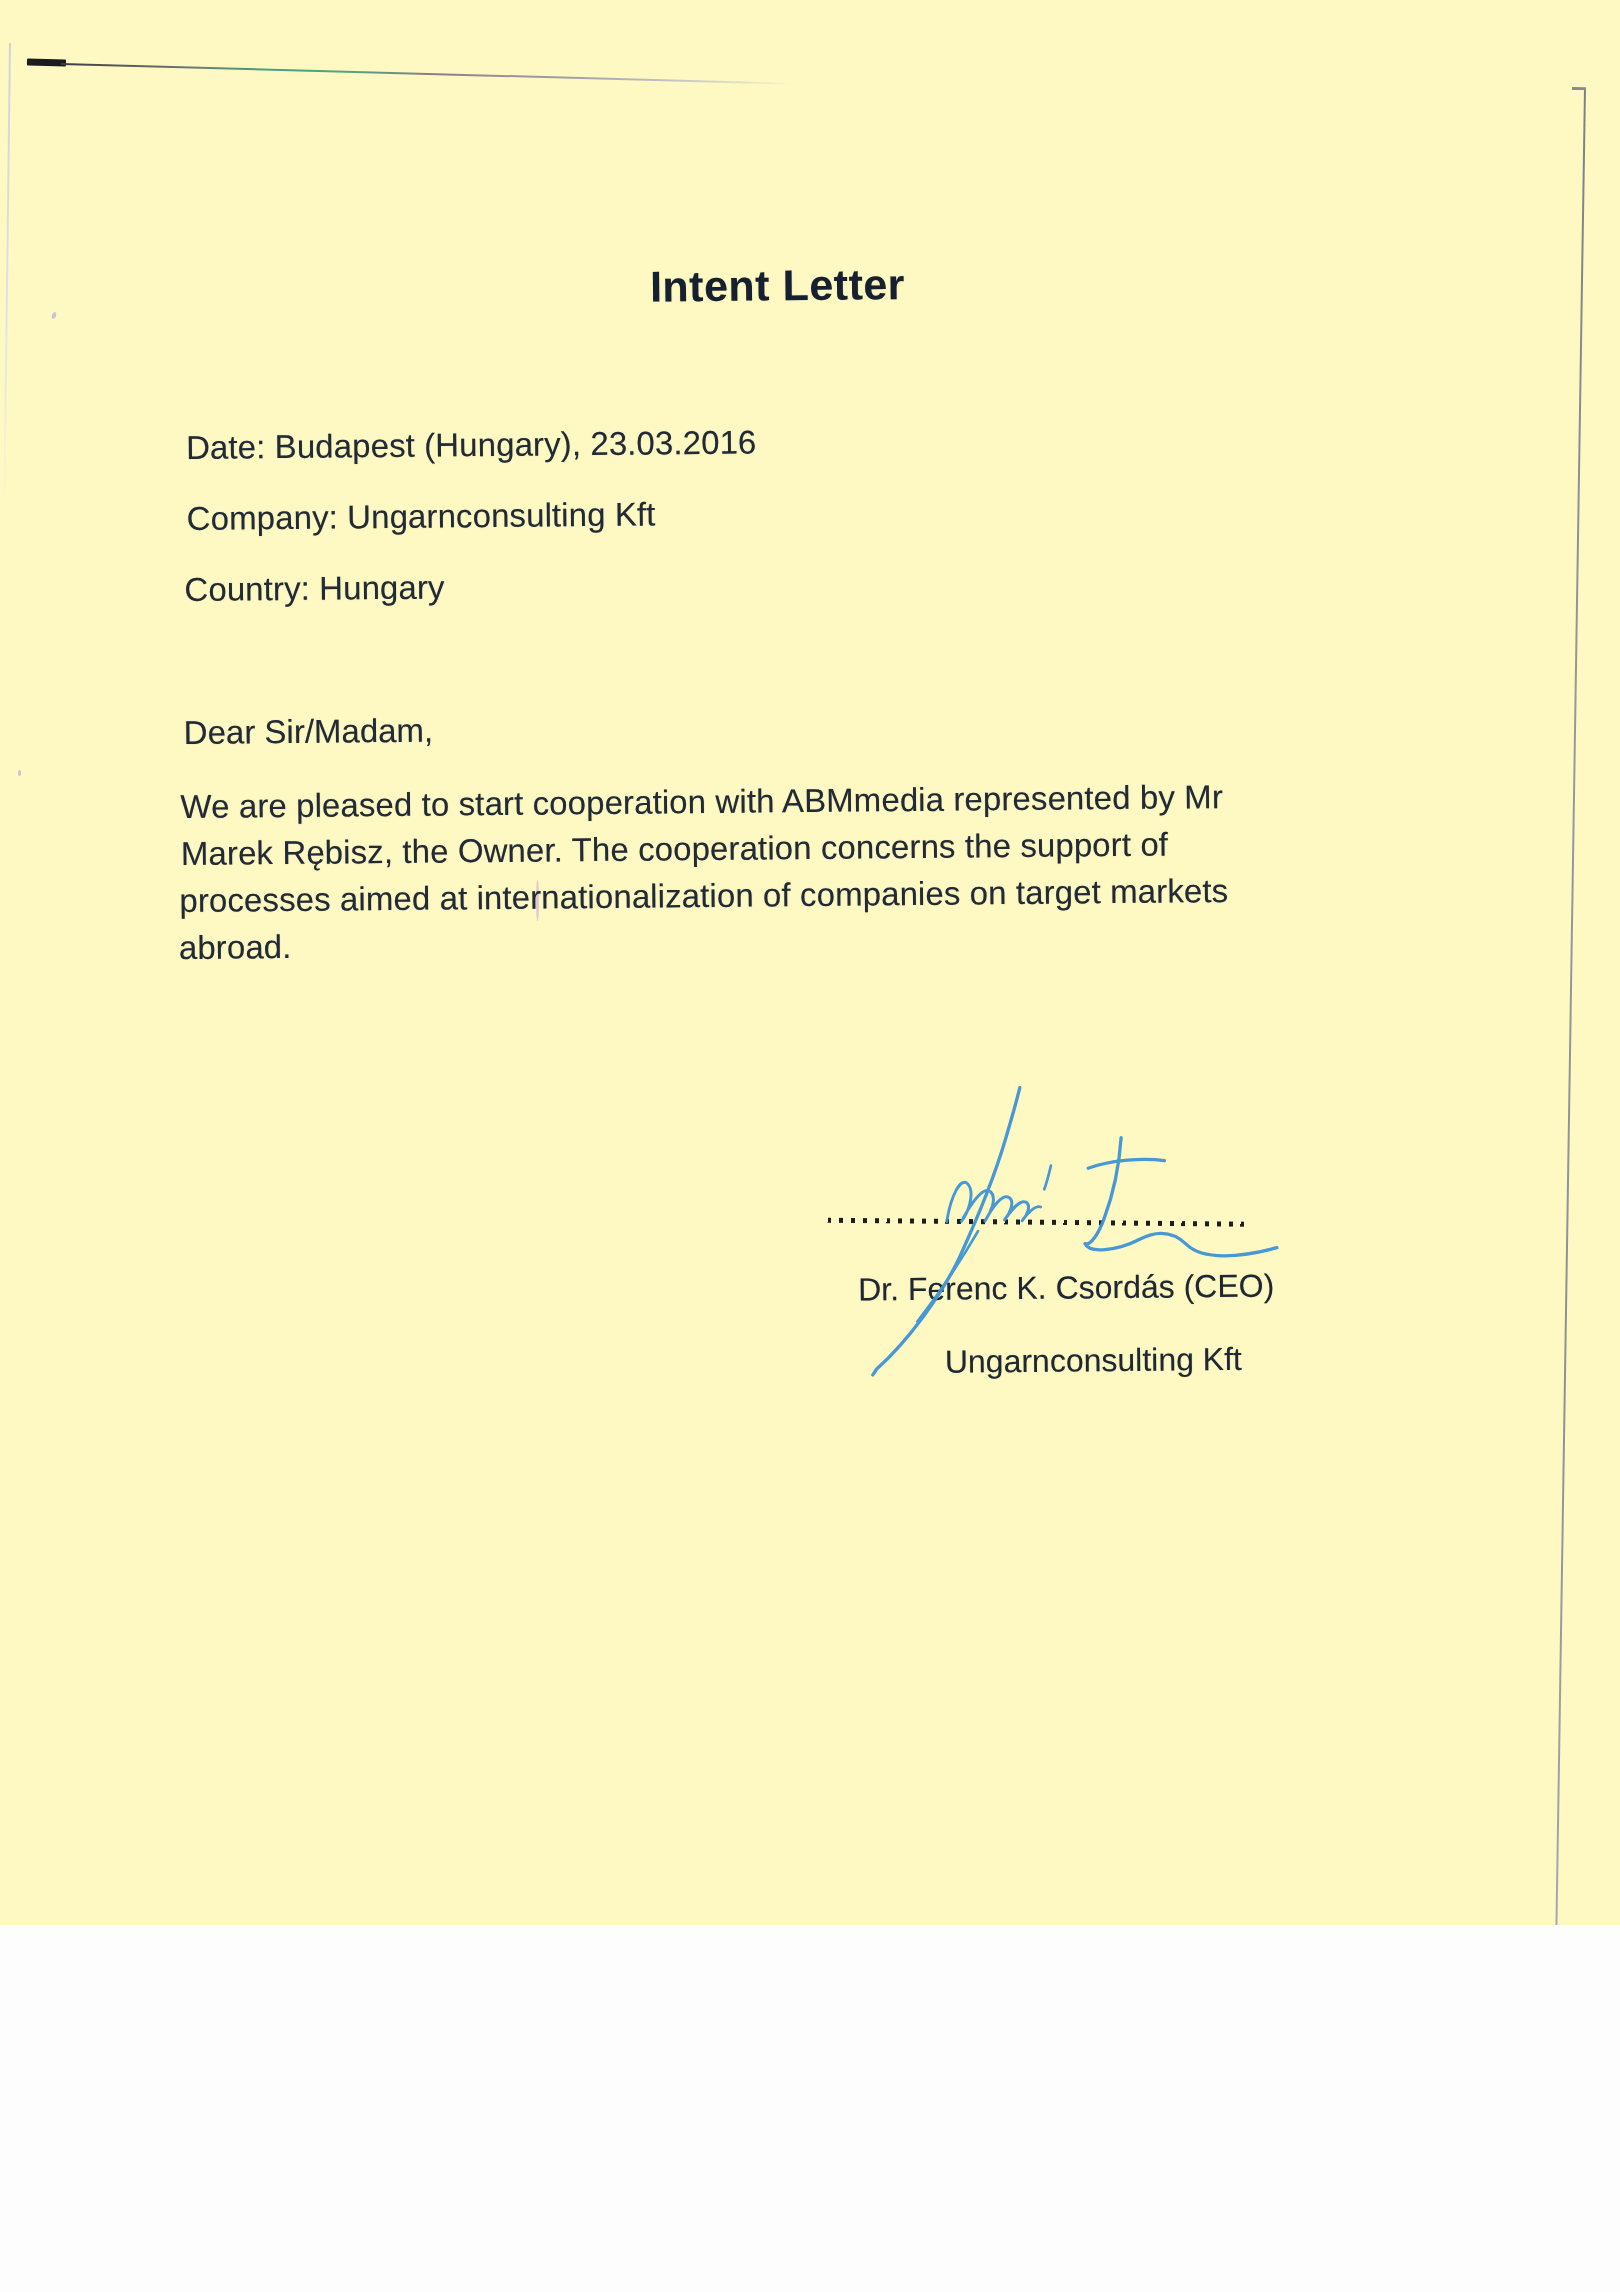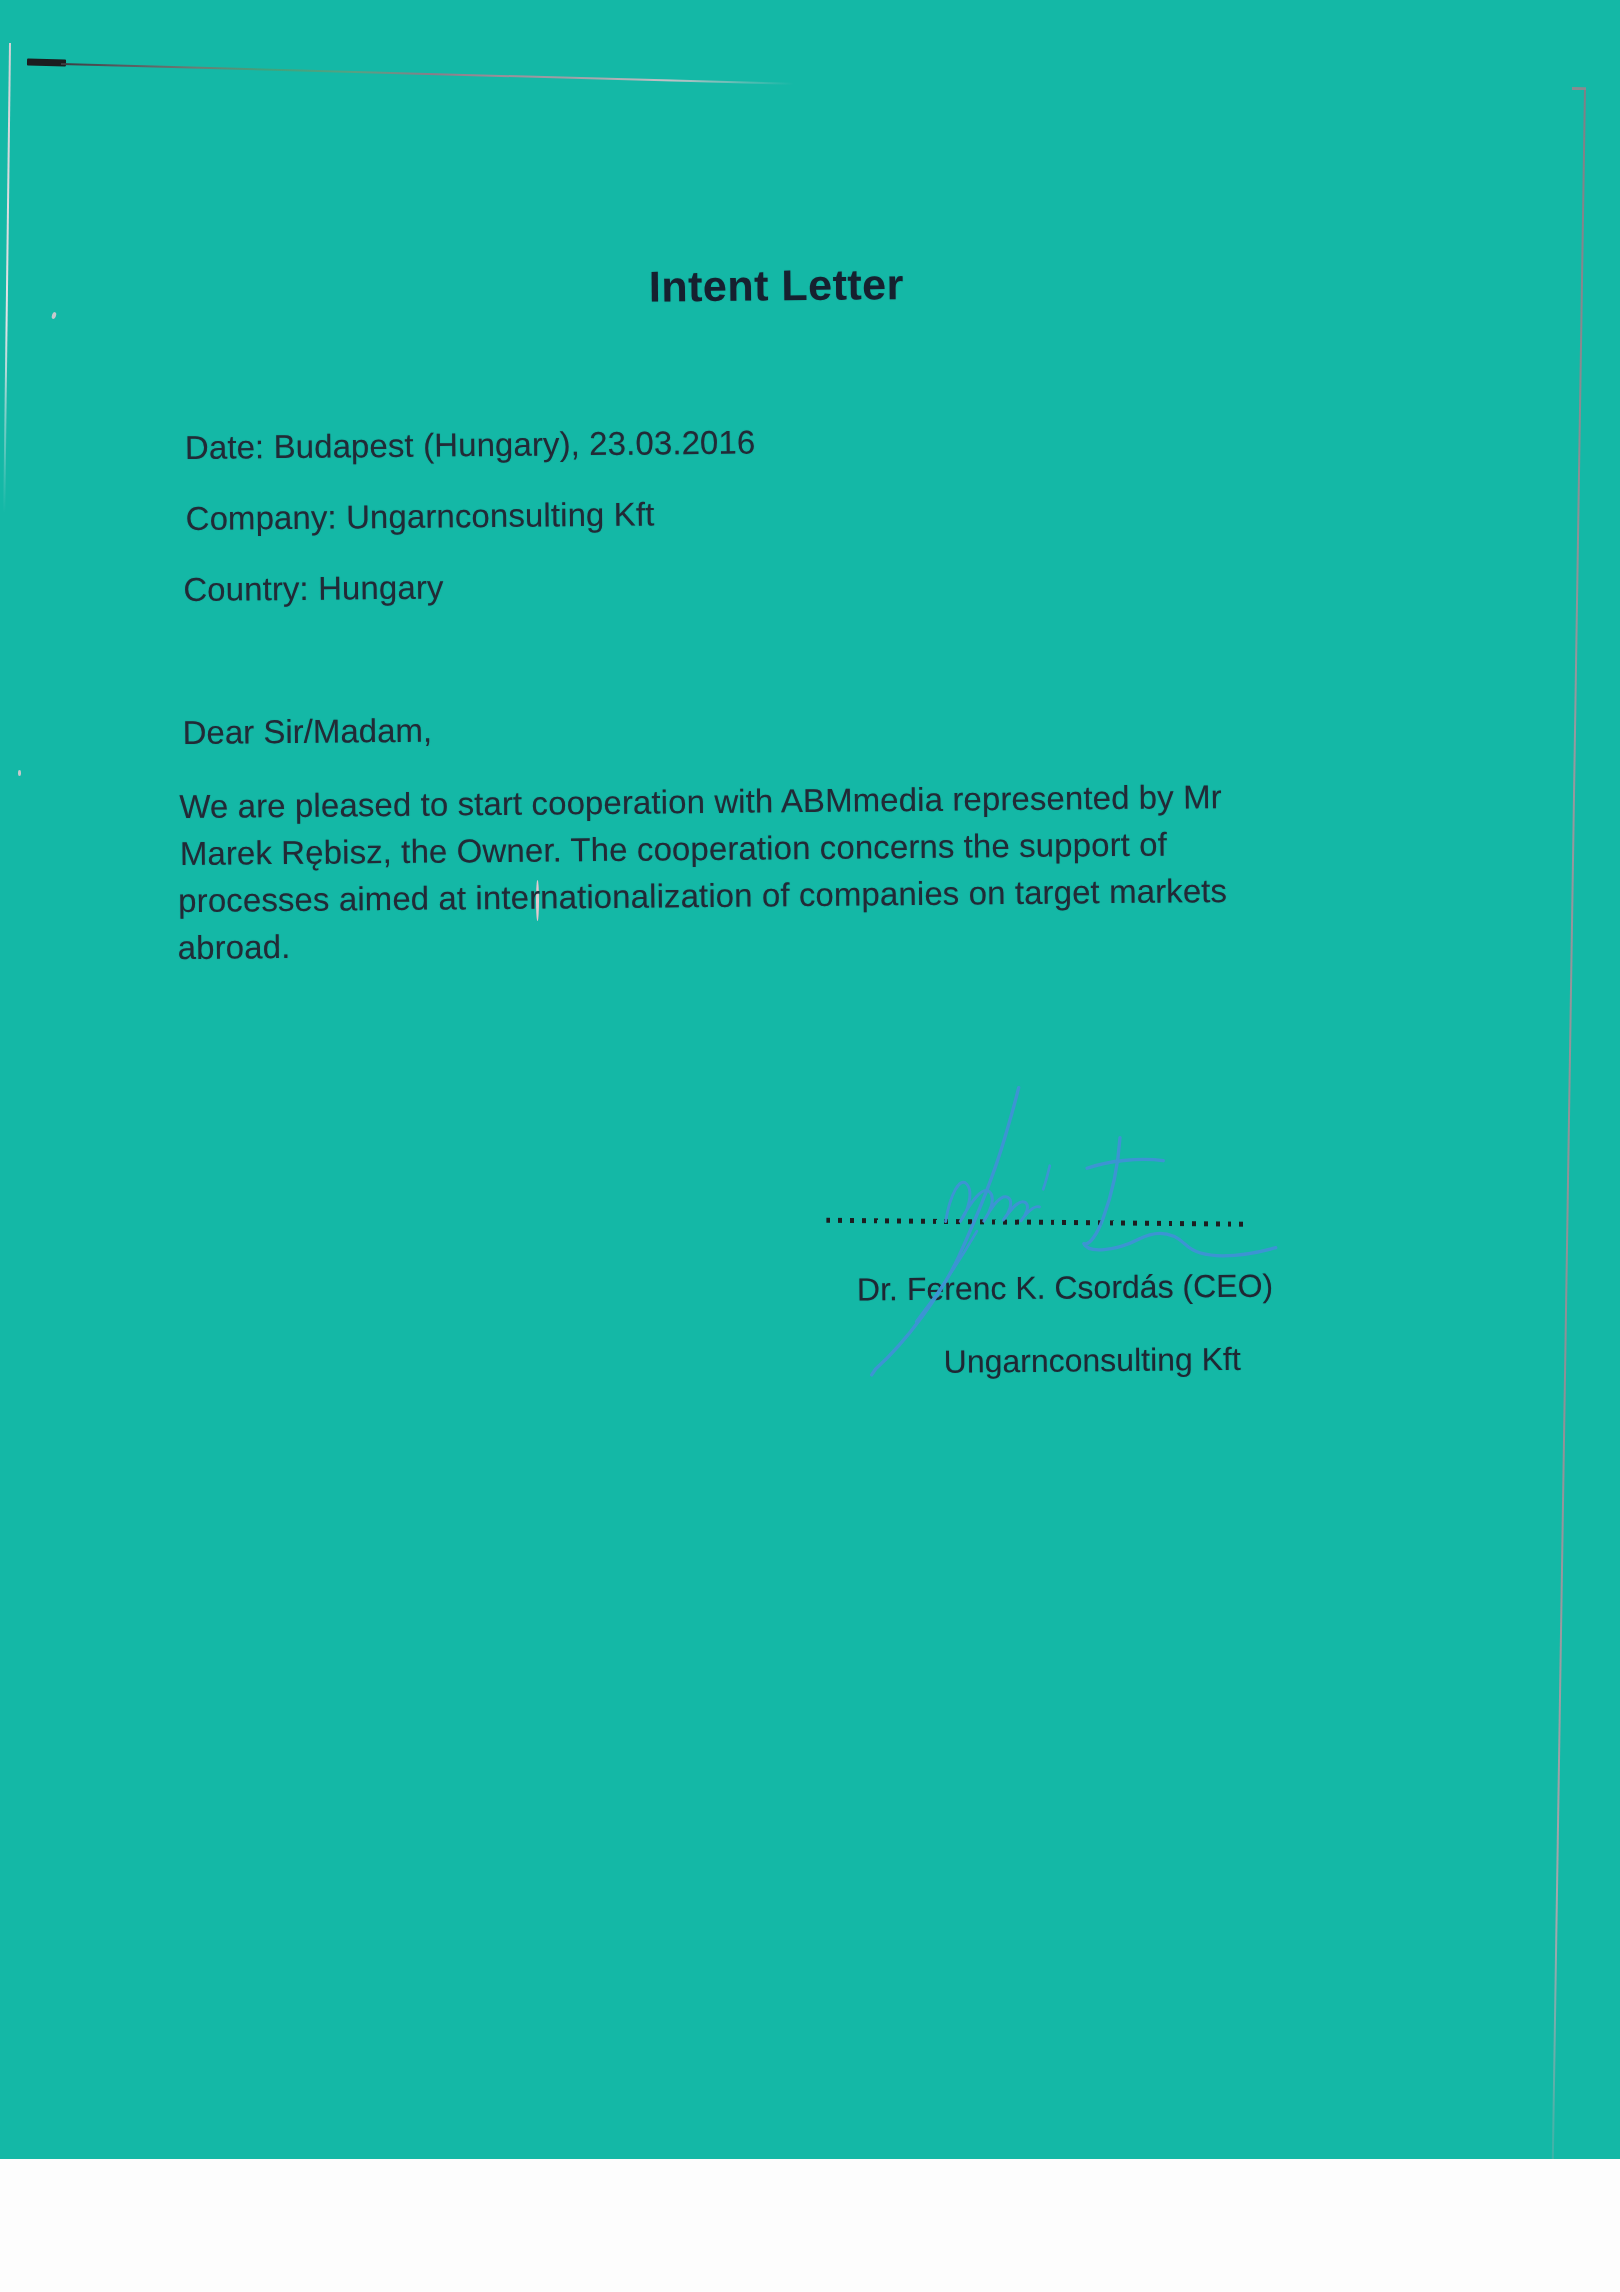--- a/index.html
+++ b/index.html
@@ -3,22 +3,22 @@
 <meta charset="utf-8">
 <style>
   html, body {
     margin: 0;
     padding: 0;
     background: #fdfdfd;
   }
   .page {
     position: relative;
     width: 1620px;
-    height: 2159px;
-    background: #14b8a6;
+    height: 1925px;
+    background: #fef9c3;
     overflow: hidden;
     font-family: "Liberation Sans", sans-serif;
   }
 
   
   .artifact { position: absolute; pointer-events: none; }
   .top-dash {
     left: 27.4px; top: 59px; width: 39px; height: 6.9px;
     background: #1c1c1f;
     transform: rotate(1.2deg);

